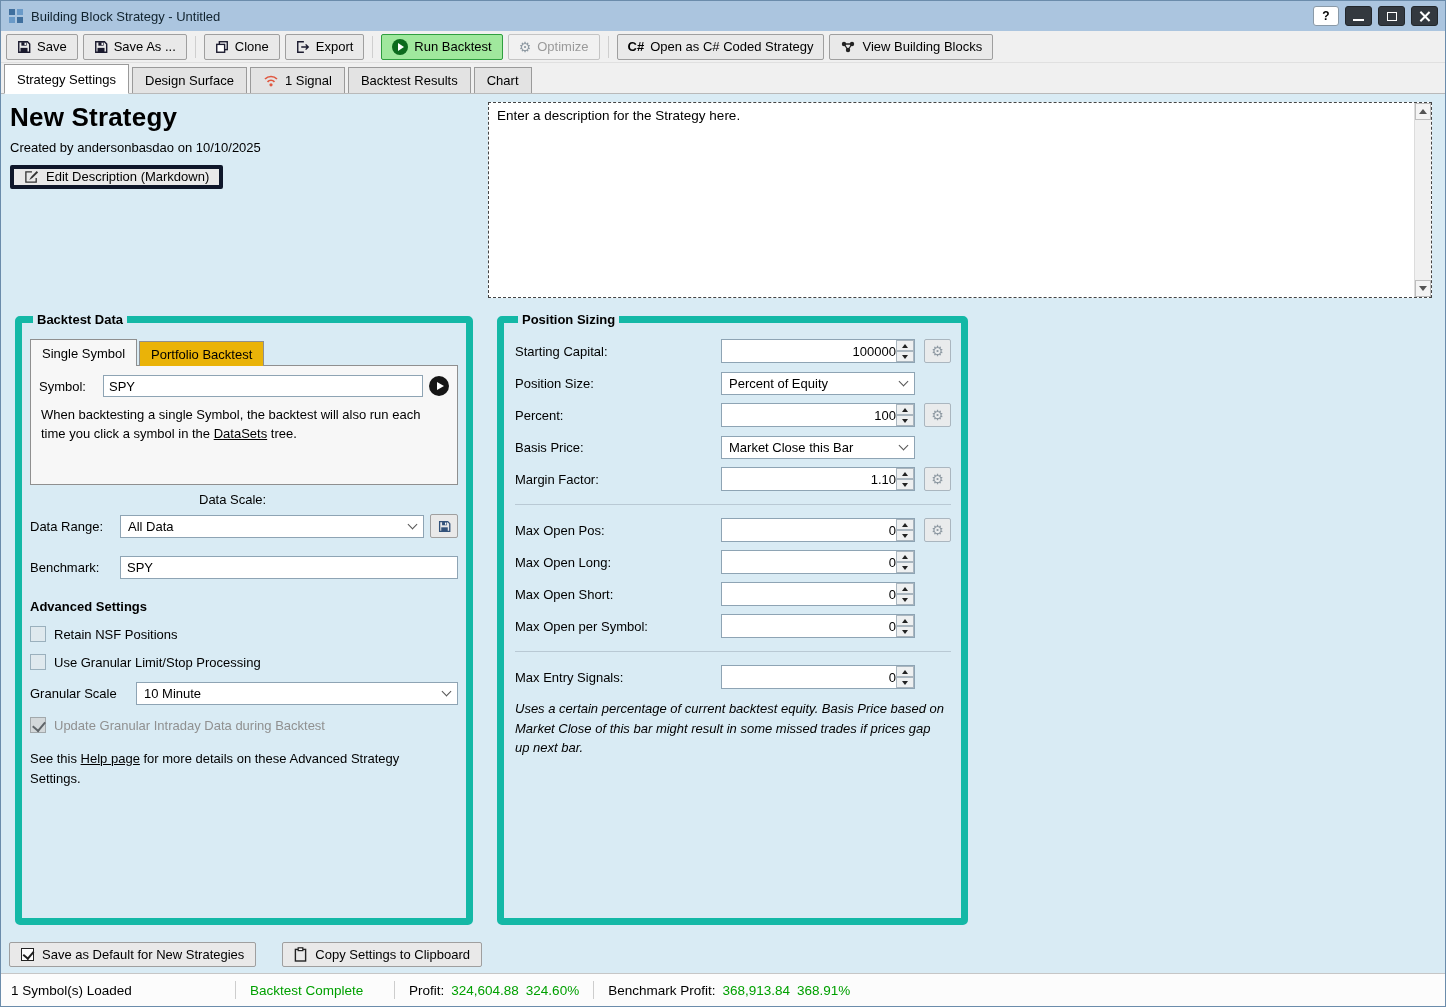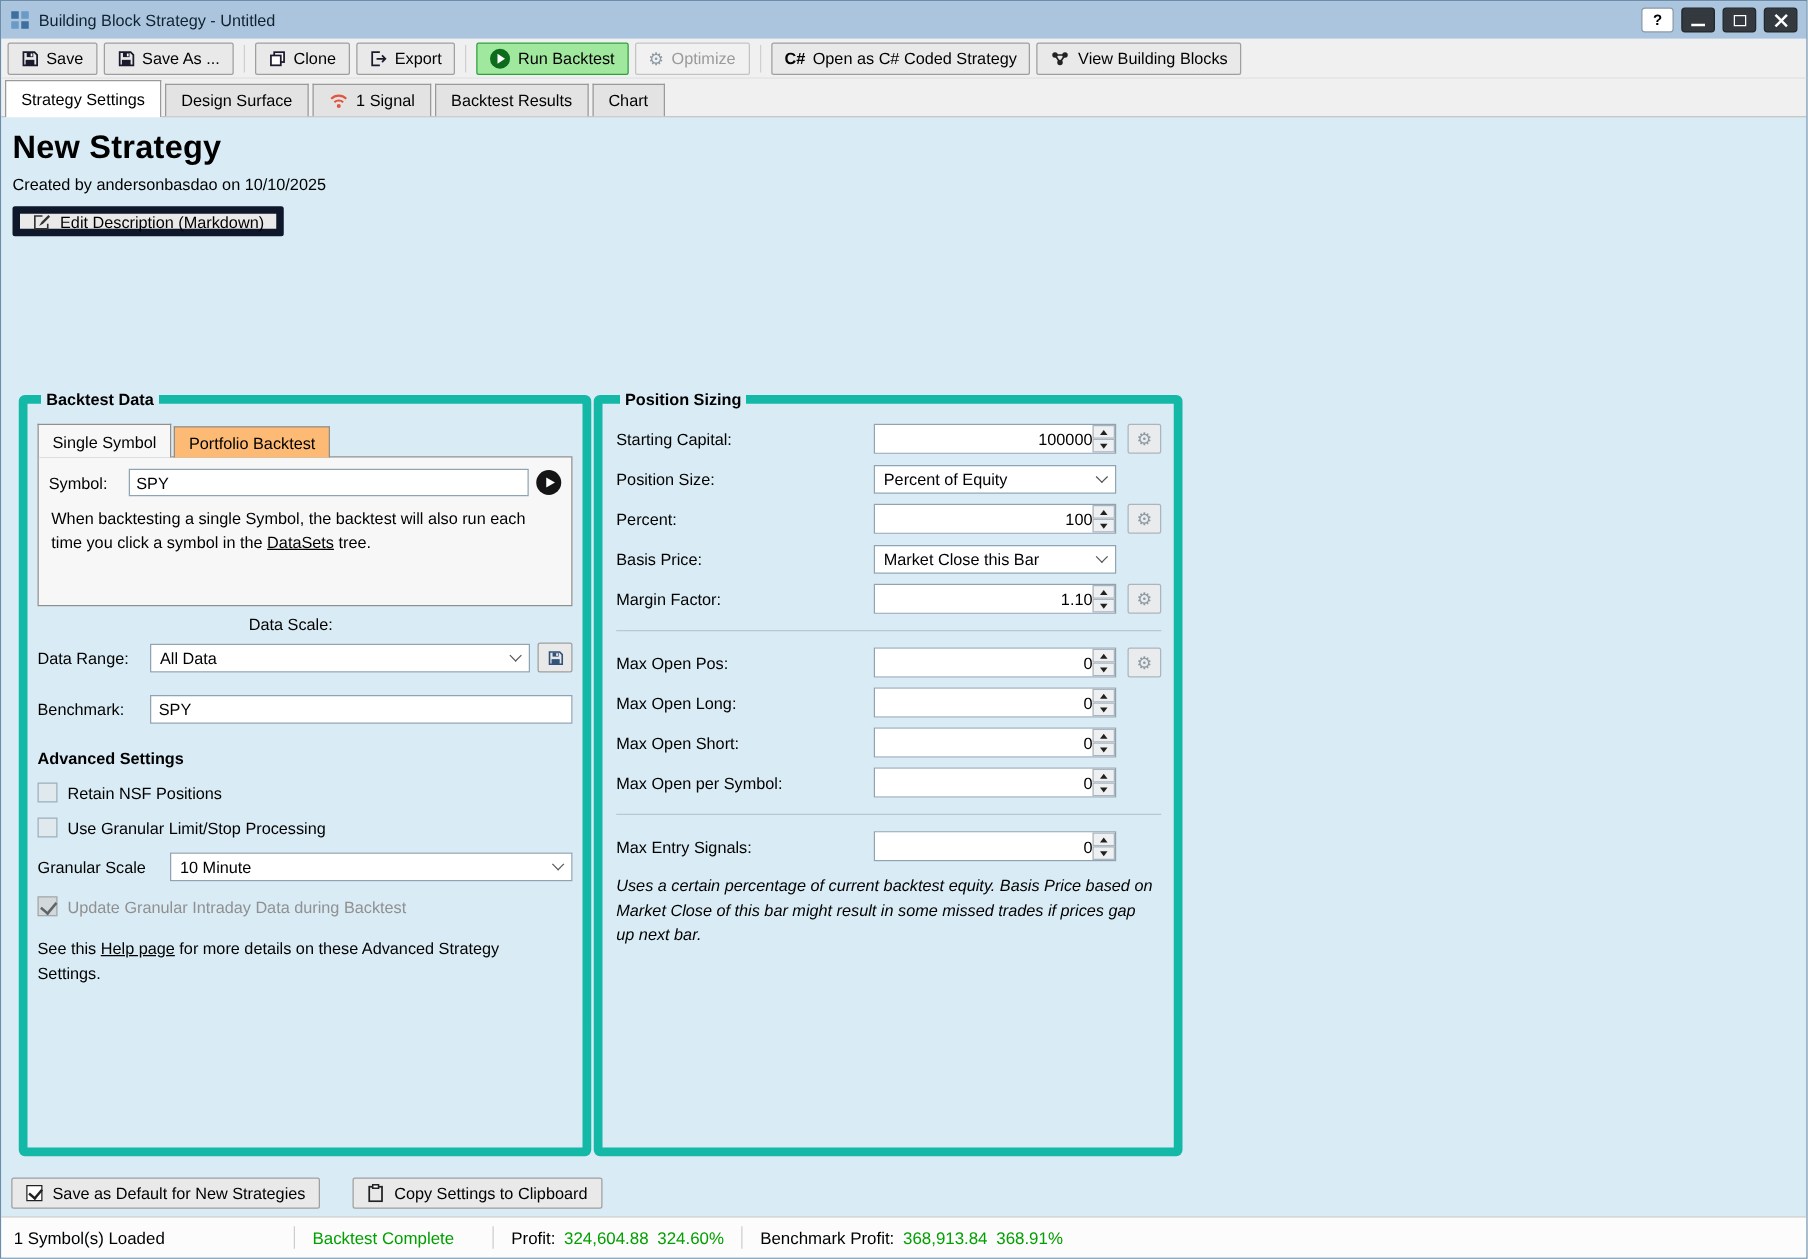--- a/index.html
+++ b/index.html
@@ -39,41 +39,41 @@
   .mtab { height:26px; display:inline-flex; align-items:center; gap:6px; padding:0 12px; background:#e3e3e3;
           border:1px solid #9a9a9a; border-bottom:none; margin-right:3px; font-size:13px; cursor:default; }
   .mtab.active { background:#fff; height:30px; margin-bottom:-1px; border-bottom:1px solid #fff; }
 
   
   .content { flex:1; position:relative; background:var(--content-bg,#d9ebf4); overflow:hidden; }
 
   .strategy-block { position:absolute; left:9px; top:8px; width:460px; }
   .strategy-title { font-size:26px; font-weight:bold; letter-spacing:0.2px; }
   .created-by { font-size:13px; margin-top:7px; }
-  .edit-desc-btn { margin-top:10px; height:24px; display:inline-flex; align-items:center; gap:7px; padding:0 10px;
-                   background:#e9e9e9; border:6px solid #0f172a; border-radius:2px; font-size:13px; cursor:default; }
+  .edit-desc-btn { margin-top:10px; height:24px; display:inline-flex; gap:7px; padding:0 10px;
+                   background:#e9e9e9; border:4px solid #0f172a; border-radius:2px; font-size:13px; cursor:default; }
 
   .desc-wrap { position:absolute; left:487px; top:8px; width:944px; height:196px; background:#fff;
                border:1px dashed #444; display:flex; }
   .desc-text { flex:1; border:none; resize:none; font-family:"Liberation Sans",sans-serif; font-size:13.5px;
                padding:5px 8px; outline:none; background:transparent; }
   .vscroll { width:17px; background:#f0f0f0; border-left:1px solid #dcdcdc; display:flex; flex-direction:column; }
   .scroll-btn { height:17px; background:#f4f4f4; border:1px solid #bdbdbd; display:flex; align-items:center; justify-content:center; }
   .scroll-track { flex:1; }
   .tri-up-s { width:0; height:0; border-left:4px solid transparent; border-right:4px solid transparent; border-bottom:5px solid #555; }
   .tri-down-s { width:0; height:0; border-left:4px solid transparent; border-right:4px solid transparent; border-top:5px solid #555; }
 
   fieldset.group { position:absolute; border:7px solid #14b8a6; border-radius:5px; padding:12px 8px 8px 8px; }
   fieldset.group legend { font-weight:bold; font-size:13px; padding:0 4px; margin-left:3px; }
   #backtest-group { left:14px; top:218px; width:458px; height:613px; }
-  #possize-group  { left:474px; top:218px; width:429px; height:613px; padding-left:11px; padding-right:10px; }
+  #possize-group  { left:496px; top:218px; width:429px; height:613px; padding-left:11px; padding-right:10px; }
 
   
   .bd-tabs { display:flex; align-items:flex-end; height:27px; }
-  .bd-tab { height:25px; padding:0 11px; display:inline-flex; align-items:center; background:#fdba74;
+  .bd-tab { height:25px; padding:0 11px; display:inline-flex; align-items:center; background:#eab308;
             border:1px solid #8f8f8f; border-bottom:none; margin-right:2px; font-size:13px; cursor:default; }
   .bd-tab.active { background:#f7f7f7; height:27px; position:relative; z-index:2; }
   .bd-panel { background:#f7f7f7; border:1px solid #8f8f8f; margin-top:-1px; height:120px; padding:9px 8px; }
   .symbol-row { display:flex; align-items:center; gap:6px; }
   .symbol-row label { width:58px; }
   .symbol-input { flex:1; height:22px; border:1px solid #8ea4b4; padding:0 5px; font-size:13px; font-family:inherit; outline:none; background:#fff; }
   .go-btn { width:20px; height:20px; border-radius:50%; background:#151515; border:none; display:flex; align-items:center; justify-content:center; flex:0 0 auto; cursor:default; }
   .go-btn::after { content:""; border-left:7px solid #fff; border-top:4.5px solid transparent; border-bottom:4.5px solid transparent; margin-left:2px; }
   .bd-note { margin-top:9px; padding:0 2px; line-height:1.45; font-size:13px; }
   .ilink { text-decoration:underline; color:#000; cursor:default; }
@@ -247,20 +247,32 @@
       <div class="created-by">Created by andersonbasdao on 10/10/2025</div>
       <button class="edit-desc-btn">
         <svg width="15" height="15" viewBox="0 0 16 16">
           <path d="M13 9.5V14H2V3h6.5" fill="none" stroke="#333" stroke-width="1.4"></path>
           <path d="M14.8 2.8 8.8 8.8l-2 3.4 3.4-2 6-6z" fill="#333" transform="translate(-1.2 -0.6)"></path>
           </svg>
         <span>Edit Description (Markdown)</span>
       </button>
     </div>
 
+    <div class="desc-wrap">
+      <textarea class="desc-text" style="">Enter a description for the Strategy here.</textarea>
+      <div class="vscroll">
+        <div class="scroll-btn">
+            <span class="tri-up-s"></span>
+          </div>
+        <div class="scroll-track"></div>
+        <div class="scroll-btn">
+            <span class="tri-down-s"></span>
+          </div>
+      </div>
+    </div>
 
     <fieldset class="group" id="backtest-group">
       <legend>Backtest Data</legend>
 
       <div class="bd-tabs">
         <div class="bd-tab active">
             <span>Single Symbol</span>
           </div>
         <div class="bd-tab">
             <span>Portfolio Backtest</span>

